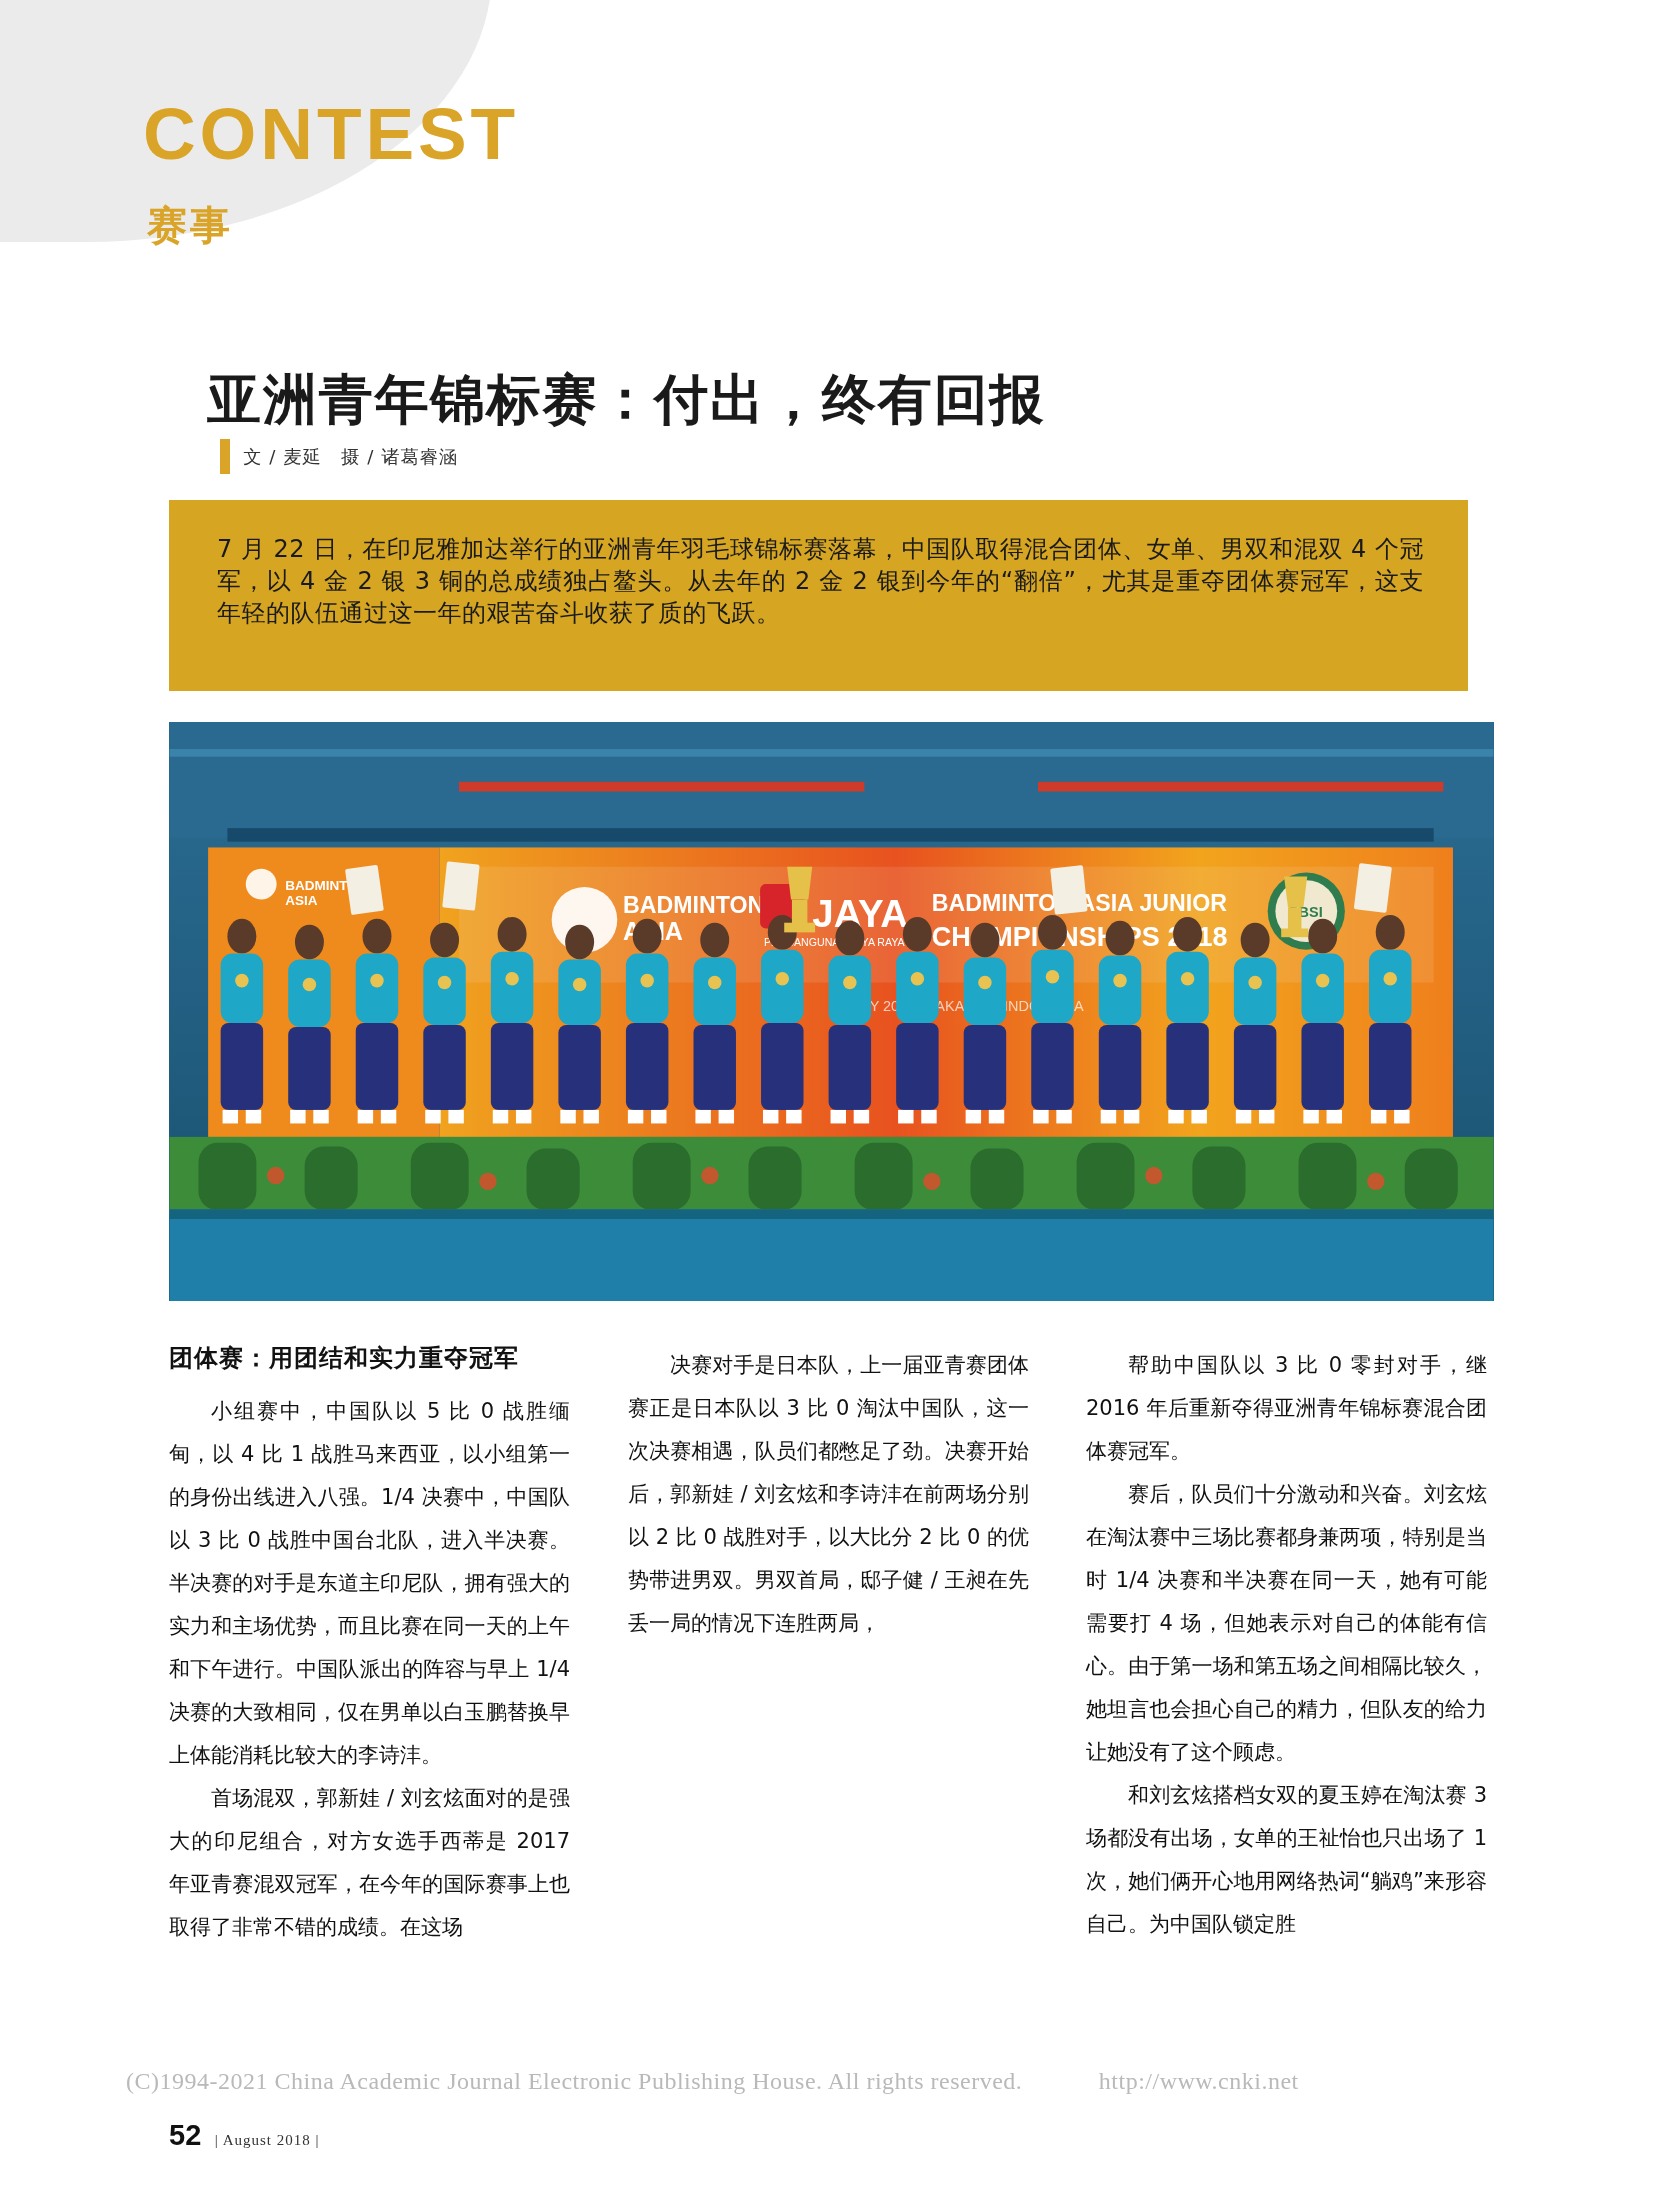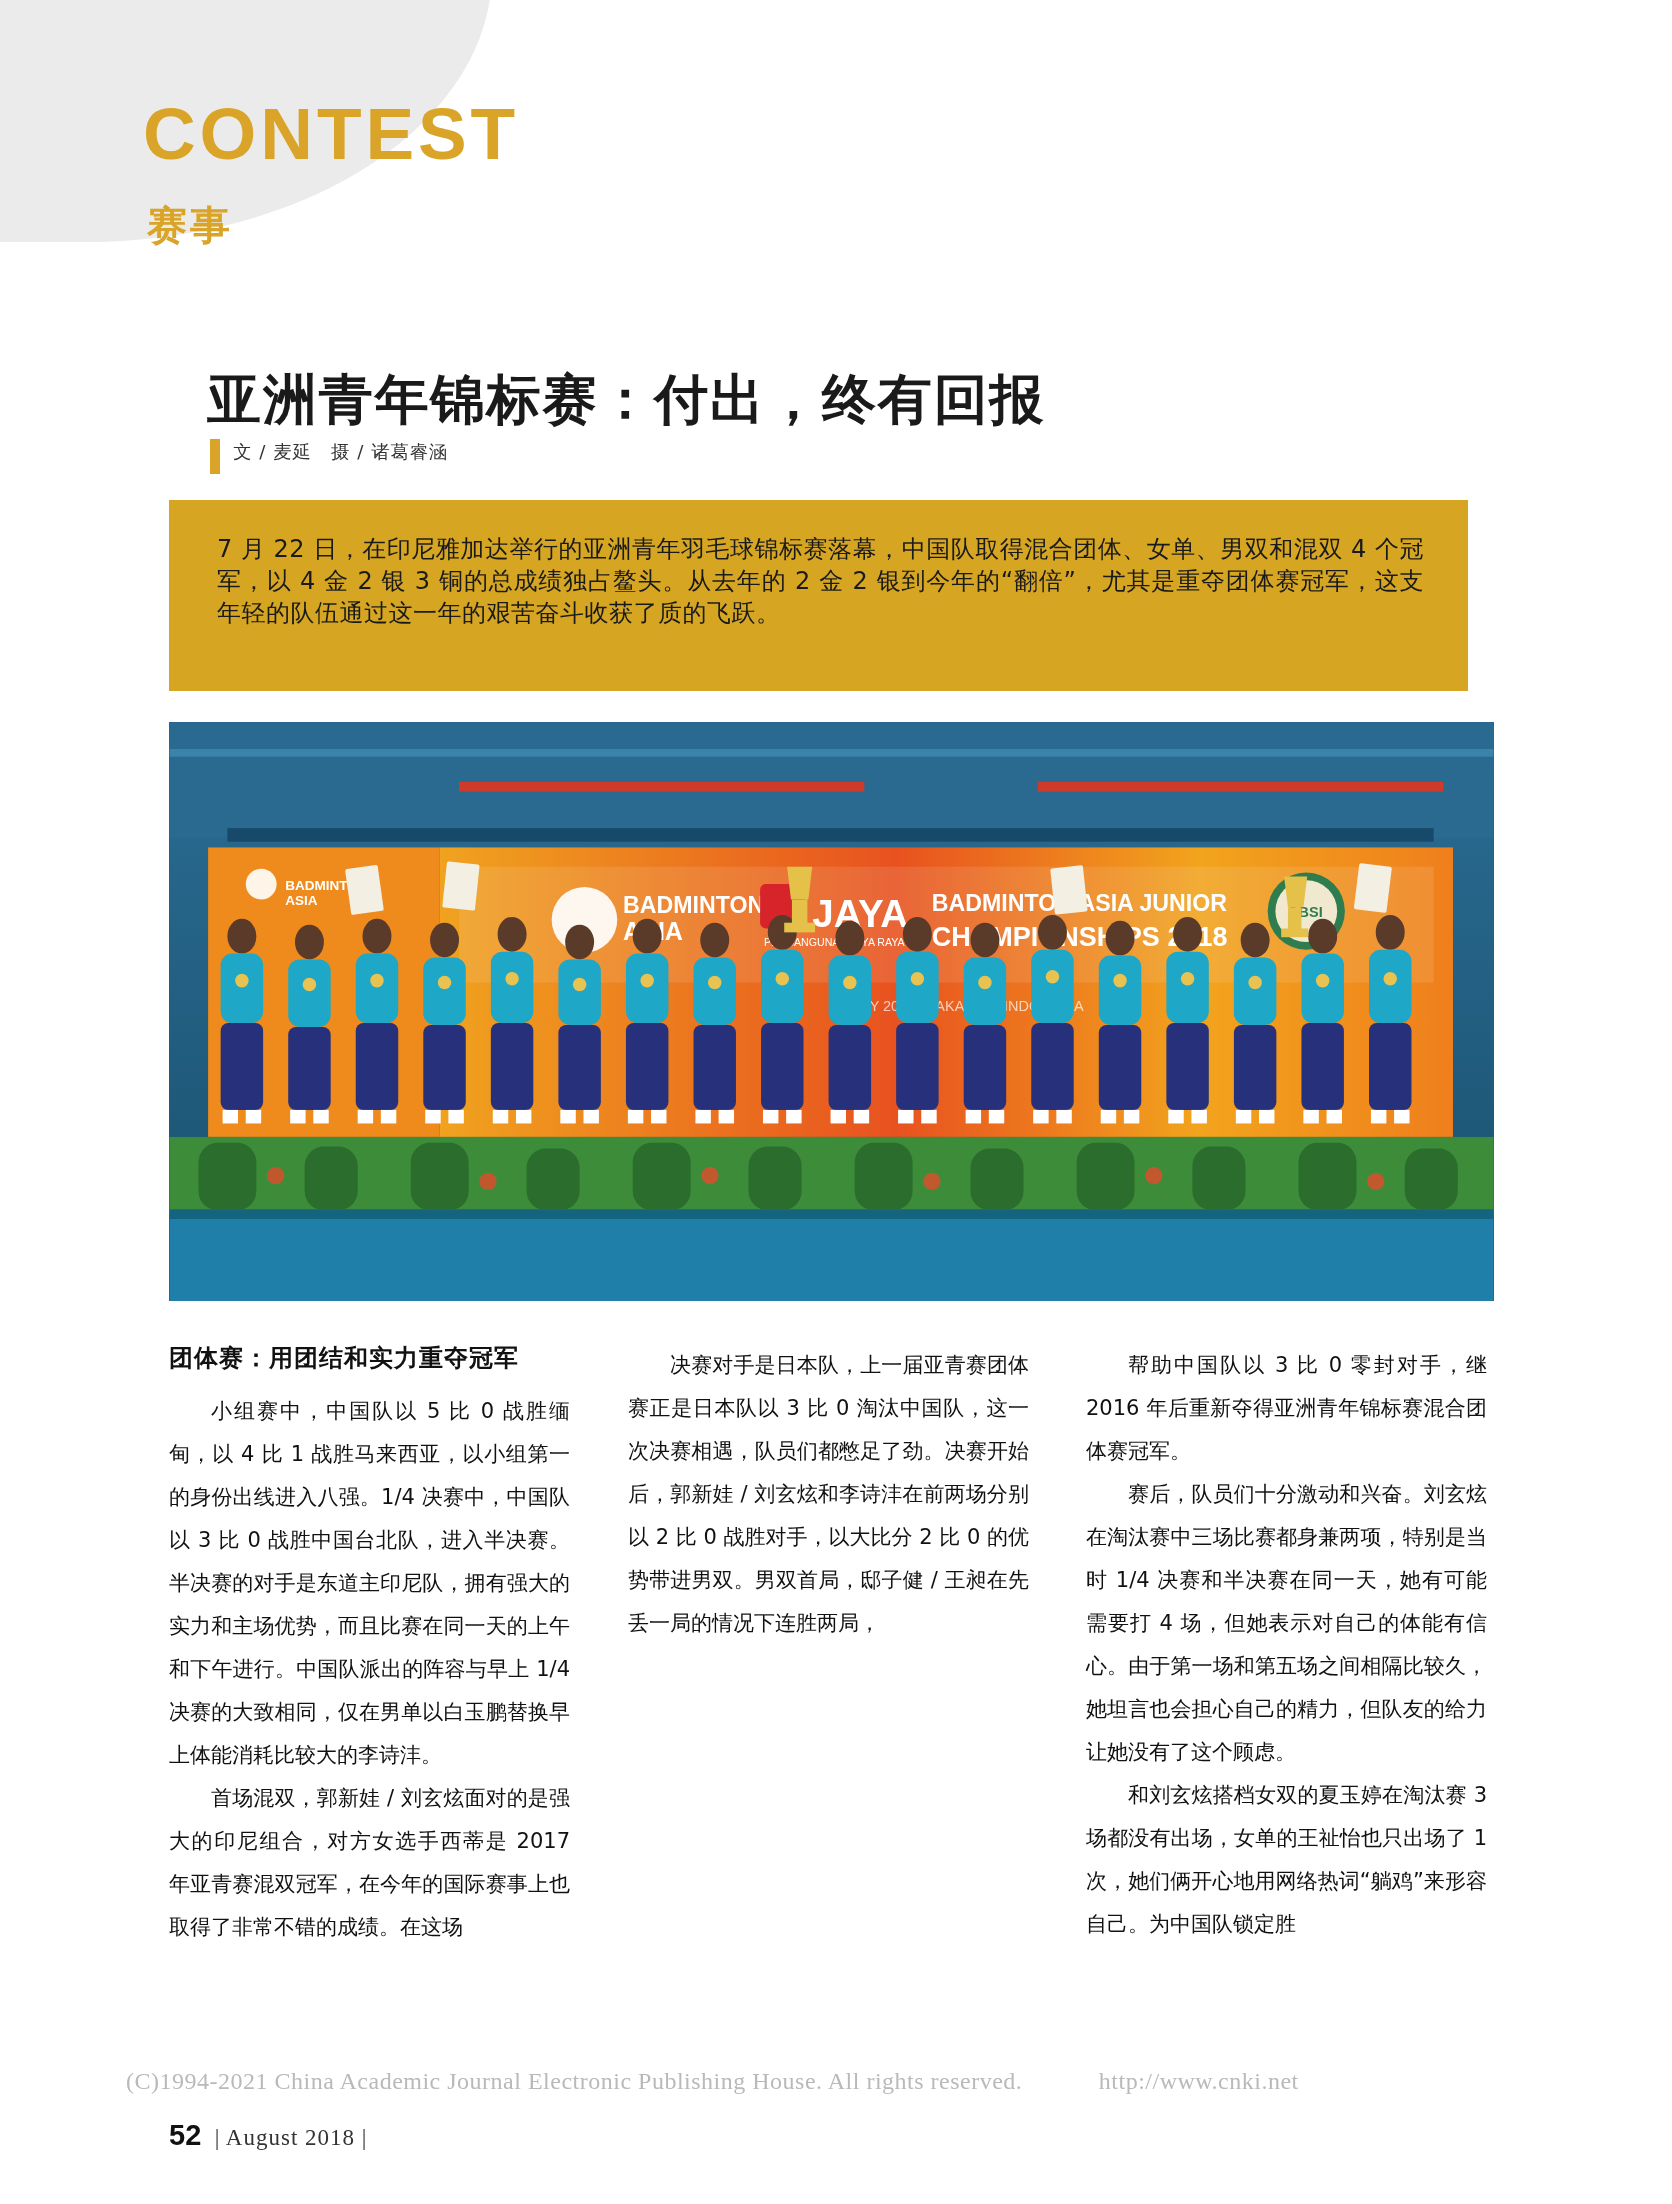--- a/index.html
+++ b/index.html
@@ -55,23 +55,24 @@
     font-size: 54px;
     font-weight: bold;
     color: #1a1a1a;
     letter-spacing: 1.9px;
     font-family: "DejaVu Sans", sans-serif;
     white-space: nowrap;
   }
 
   .byline-wrap {
     position: absolute;
-    left: 210px;
+    left: 220px;
     top: 439px;
     display: flex;
+    align-items: center;
     height: 35px;
   }
   .byline-bar {
     width: 9.7px;
     height: 35px;
     background: #d9a427;
     margin-right: 13.5px;
   }
   .byline-text {
     font-size: 18.3px;
@@ -161,21 +162,21 @@
     display: flex;
     align-items: baseline;
   }
   .footer .pagenum {
     font-size: 29px;
     font-weight: bold;
     color: #111;
     font-family: "Liberation Sans", sans-serif;
   }
   .footer .fmeta {
-    font-size: 23px;
+    font-size: 15px;
     color: #333;
     margin-left: 13.5px;
     font-family: "Liberation Serif", serif;
     letter-spacing: 1px;
   }
 </style>
 </head>
 <body>
 
 <div class="corner-circle"></div>

